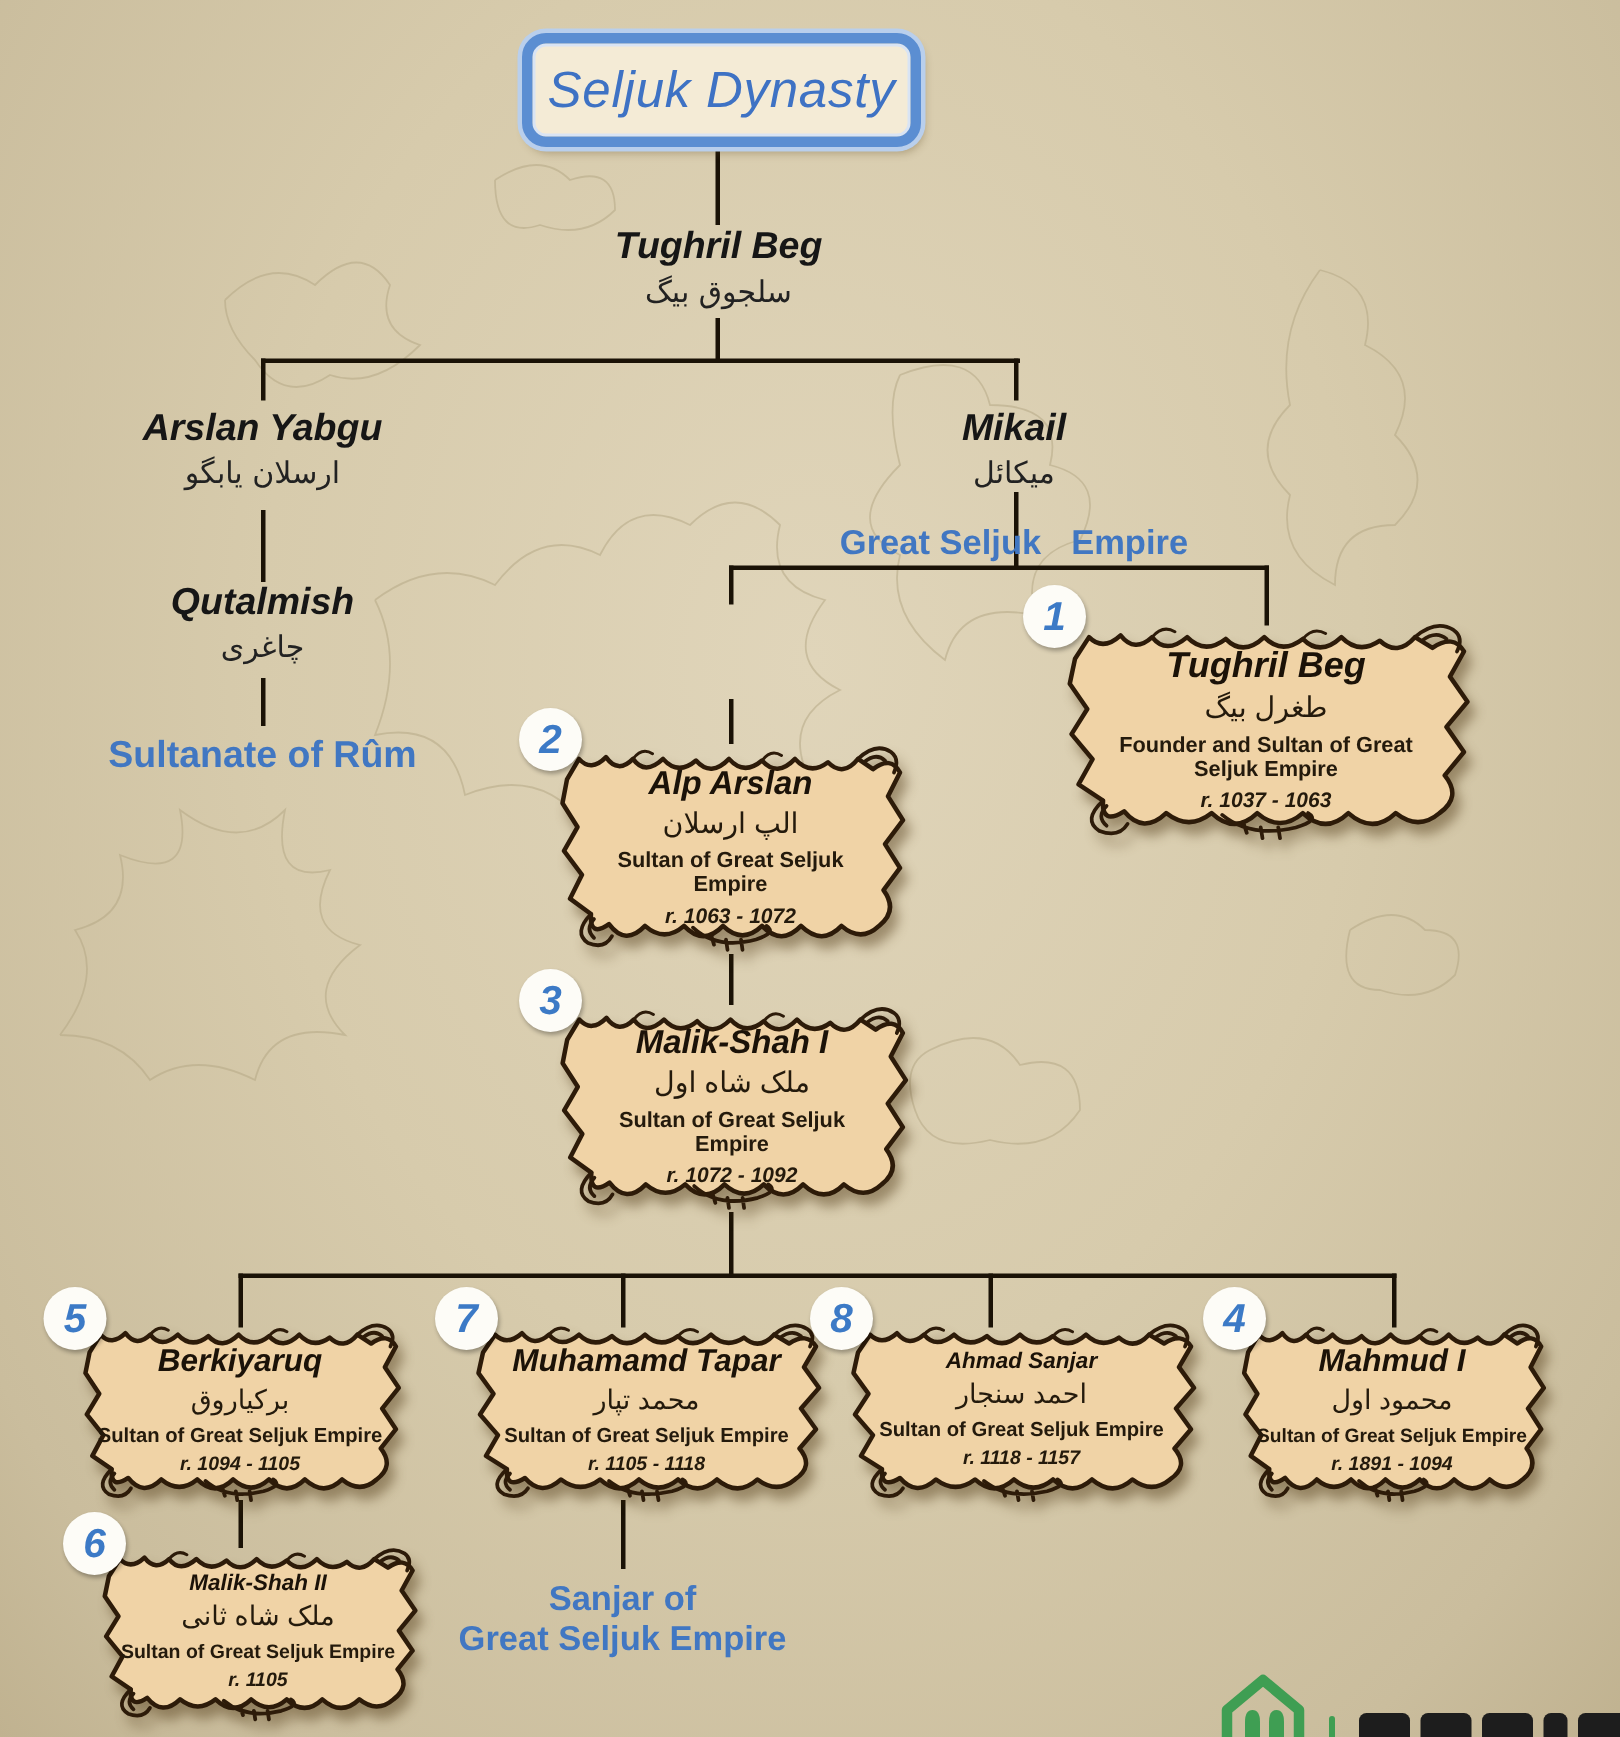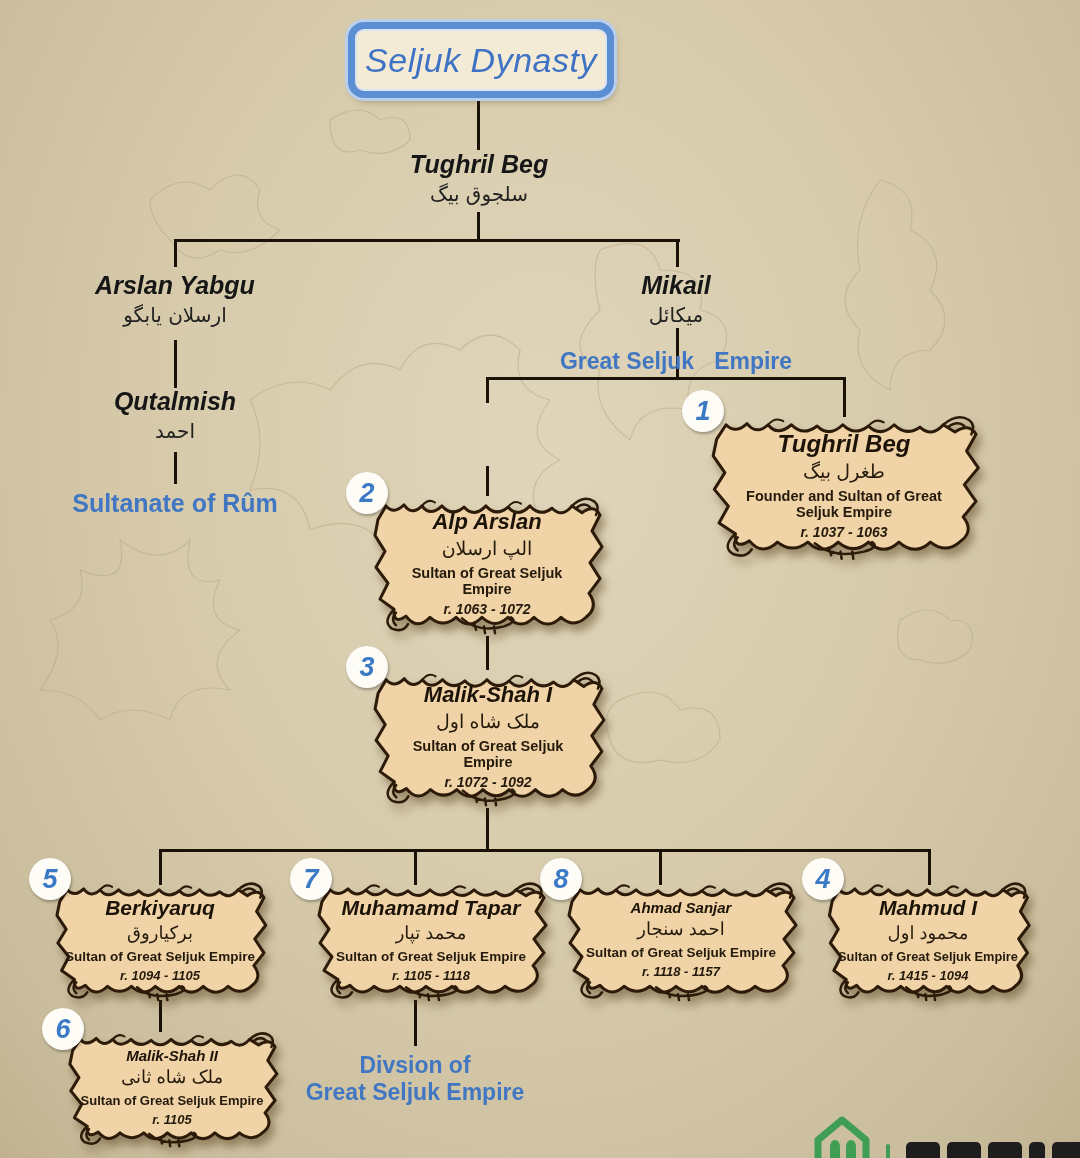--- a/index.html
+++ b/index.html
@@ -106,21 +106,21 @@
     <div class="p-ar" dir="rtl">سلجوق بیگ</div>
   </div>
 
   <div class="person" style="left:175px;top:271px;">
     <div class="p-name">Arslan Yabgu</div>
     <div class="p-ar" dir="rtl">ارسلان یابگو</div>
   </div>
 
   <div class="person" style="left:175px;top:387px;">
     <div class="p-name">Qutalmish</div>
-    <div class="p-ar" dir="rtl">احمد</div>
+    <div class="p-ar" dir="rtl">چاغری</div>
   </div>
 
   <div class="blue-label rum-label" style="left:175px;top:489px;">Sultanate of Rûm</div>
 
   <div class="person" style="left:676px;top:271px;">
     <div class="p-name">Mikail</div>
     <div class="p-ar" dir="rtl">میکائل</div>
   </div>
 
   <div class="blue-label empire-label" style="left:676px;top:348px;">
@@ -221,39 +221,39 @@
 
   <div class="scroll" style="left:818px;top:876px;width:220px;height:130px;">
     <svg class="bg" viewBox="0 0 250 132" preserveAspectRatio="none">
         <use href="#scroll-shape"></use>
       </svg>
     <div class="badge">4</div>
     <div class="scroll-content" style="padding:8px 18px 12px;">
       <div class="s-name" style="font-size:21px;">Mahmud I</div>
       <div class="s-ar" style="font-size:18px;" dir="rtl">محمود اول</div>
       <div class="s-role" style="font-size:12.8px;">Sultan of Great Seljuk Empire</div>
-      <div class="s-reign" style="font-size:13px;">r. 1415 - 1094</div>
+      <div class="s-reign" style="font-size:13px;">r. 1891 - 1094</div>
     </div>
   </div>
 
   <div class="scroll" style="left:58px;top:1026px;width:228px;height:126px;">
     <svg class="bg" viewBox="0 0 250 132" preserveAspectRatio="none">
         <use href="#scroll-shape"></use>
       </svg>
     <div class="badge">6</div>
     <div class="scroll-content" style="padding:8px 18px 12px;">
       <div class="s-name" style="font-size:15px;text-align:center;">Malik-Shah II</div>
       <div class="s-ar" style="font-size:18px;" dir="rtl">ملک شاه ثانی</div>
       <div class="s-role" style="font-size:13px;">Sultan of Great Seljuk Empire</div>
       <div class="s-reign" style="font-size:13px;">r. 1105</div>
     </div>
   </div>
 
   <div class="blue-label division-label" style="left:415px;top:1052px;">
-    <div>Divsion of</div>
+    <div>Sanjar of</div>
     <div>Great Seljuk Empire</div>
   </div>
 
   <div class="watermark">
     <svg width="64" height="62" viewBox="0 0 64 62">
       <path d="M8,58 V24 L32,4 L56,24 V58" fill="none" stroke="var(--green)" stroke-width="7" stroke-linejoin="round"></path>
       <path d="M20,58 V32 q0,-8 5,-8 q5,0 5,8 V58" fill="var(--green)"></path>
       <path d="M36,58 V32 q0,-8 5,-8 q5,0 5,8 V58" fill="var(--green)"></path>
     </svg>
     <div style="position:absolute;left:76px;top:28px;width:4px;height:30px;background:var(--green);border-radius:2px;"></div>

